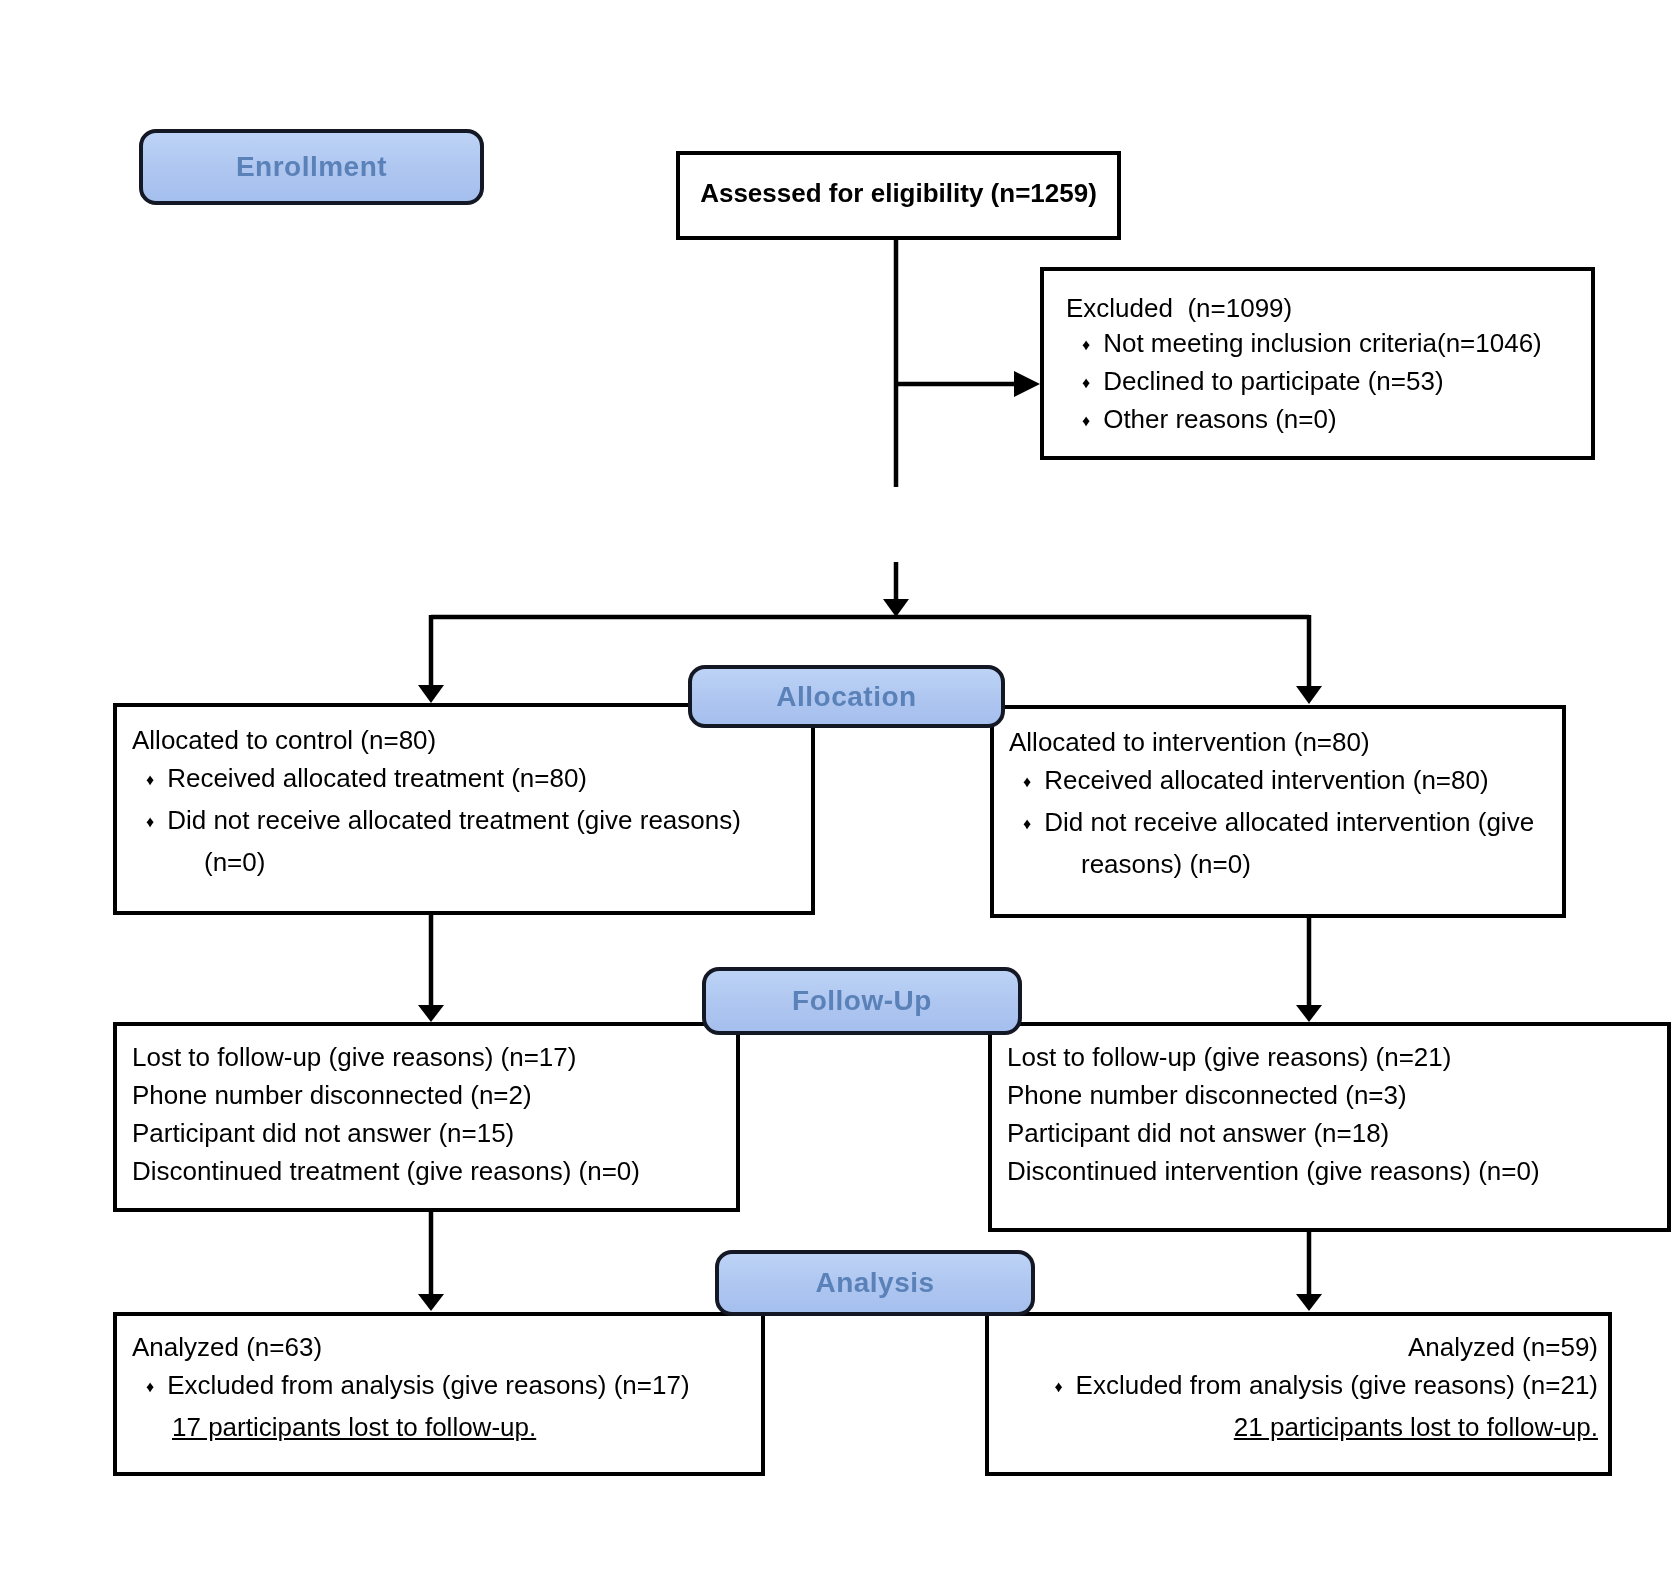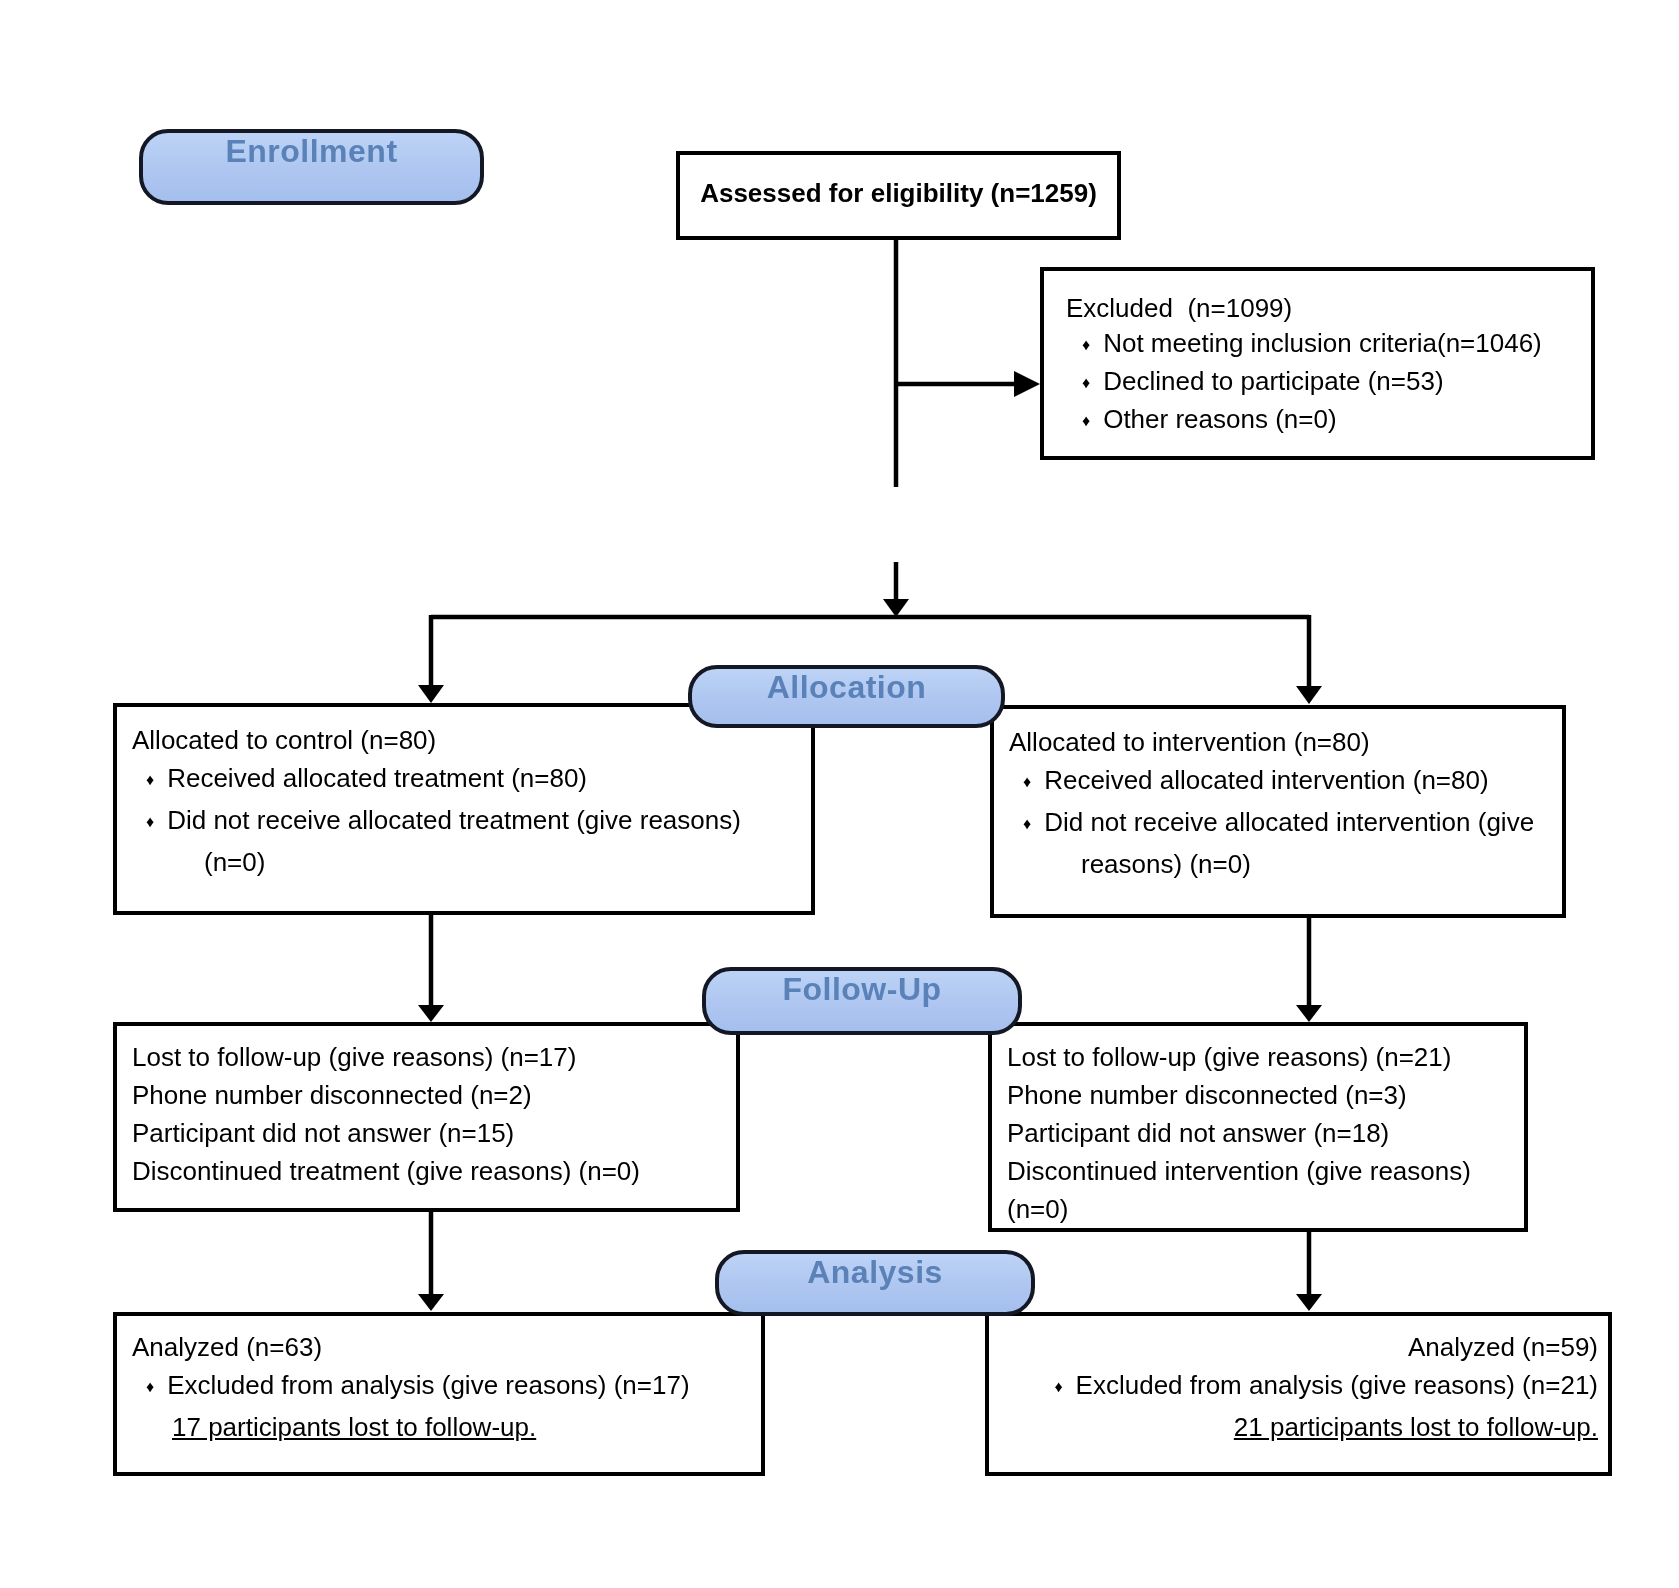--- a/index.html
+++ b/index.html
@@ -36,24 +36,24 @@
   
   #box-excluded{line-height:35px;}
   #box-excluded .pad{padding:20px 8px 0 22px;}
   #box-excluded .li{padding-left:46px;text-indent:-30px;white-space:nowrap;}
 
   
   .stage{
     position:absolute;
     background:linear-gradient(180deg,#bdd3f6 0%,#aec6f0 55%,#a5bfee 100%);
     border:4px solid #141824;
-    border-radius:29px;
+    border-radius:17px;
     box-sizing:border-box;
-    display:flex;justify-content:center;
-    font-size:32px;font-weight:bold;
+    display:flex;align-items:center;justify-content:center;
+    font-size:28px;font-weight:bold;
     color:#5b82b8;
     letter-spacing:0.5px;
     z-index:2;
   }
 </style>
 </head>
 <body>
 
 <div id="canvas">
 
@@ -127,21 +127,21 @@
 
   <div class="wbox" style="left:113px;top:1022px;width:627px;height:190px;">
     <div class="pad">
       <div class="ln">Lost to follow-up (give reasons) (n=17)</div>
       <div class="ln">Phone number disconnected (n=2)</div>
       <div class="ln">Participant did not answer (n=15)</div>
       <div class="ln">Discontinued treatment (give reasons) (n=0)</div>
     </div>
   </div>
 
-  <div class="wbox" style="left:988px;top:1022px;width:540px;height:210px;">
+  <div class="wbox" style="left:988px;top:1022px;width:683px;height:210px;">
     <div class="pad">
       <div class="ln">Lost to follow-up (give reasons) (n=21)</div>
       <div class="ln">Phone number disconnected (n=3)</div>
       <div class="ln">Participant did not answer (n=18)</div>
       <div class="ln">Discontinued intervention (give reasons) (n=0)</div>
     </div>
   </div>
 
   <div class="wbox" style="left:113px;top:1312px;width:652px;height:164px;">
     <div class="pad">

